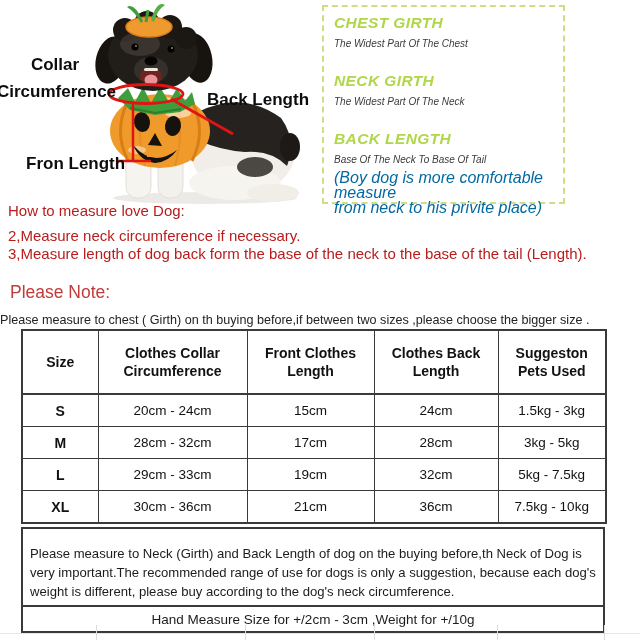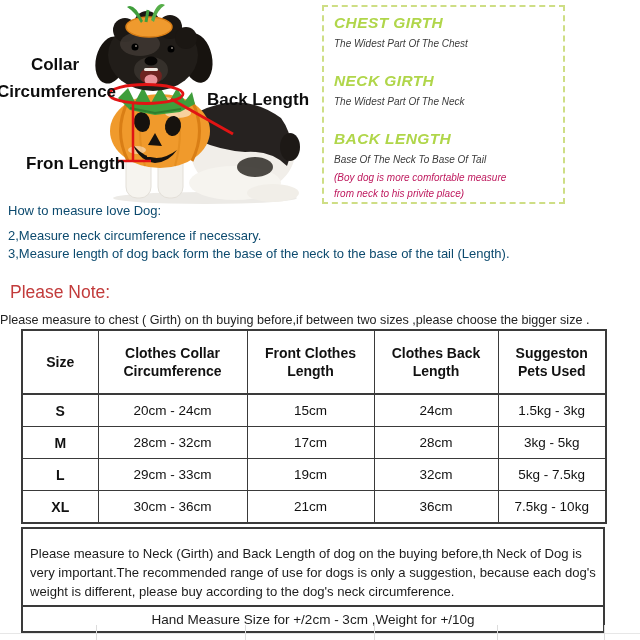--- a/index.html
+++ b/index.html
@@ -17,25 +17,25 @@
 
   
   .info-box {
     position:absolute; left:322px; top:5px; width:243px; height:199px;
     border:2px dashed #cede85; box-sizing:border-box; padding:7px 6px 0 10px;
   }
   .info-sec { margin-bottom:21px;font-style:italic; }
   .info-sec:last-child { margin-bottom:0; }
   .info-heading { color:#b0d64a; font-size:15.5px; font-weight:bold; letter-spacing:0.4px; line-height:17px; }
   .info-body { font-size:10px; color:#3b3b3b; margin-top:5px; line-height:15px; }
-  .info-small { font-size:10px; color:#be185d; margin-top:4px; line-height:14.5px; }
+  .info-small { font-size:16px; color:#0369a1; margin-top:4px; line-height:14.5px; }
   .info-small + .info-small { margin-top:1px; }
 
   
-  .instructions { position:absolute; left:8px; top:203px; font-size:13px; color:#0c4a6e; }
+  .instructions { position:absolute; left:8px; top:203px; font-size:15px; color:#b91c1c; }
   .instr-title { line-height:15px; margin-bottom:10px; }
   .step { line-height:15px; margin-bottom:3px; }
 
   .please-note { position:absolute; left:10px; top:282px; font-size:17.5px; color:#c23b3b; }
   .note-line   { position:absolute; left:0; top:313px; font-size:12.6px; color:#222; }
 
   
   .sheet { position:absolute; left:21px; top:329px; width:584px; }
   table.size-table { width:100%; border-collapse:collapse; table-layout:fixed; border:2px solid #3a3a3a; }
   .size-table th, .size-table td { border:1px solid #3a3a3a; text-align:center; padding:0 4px; color:#111; }

